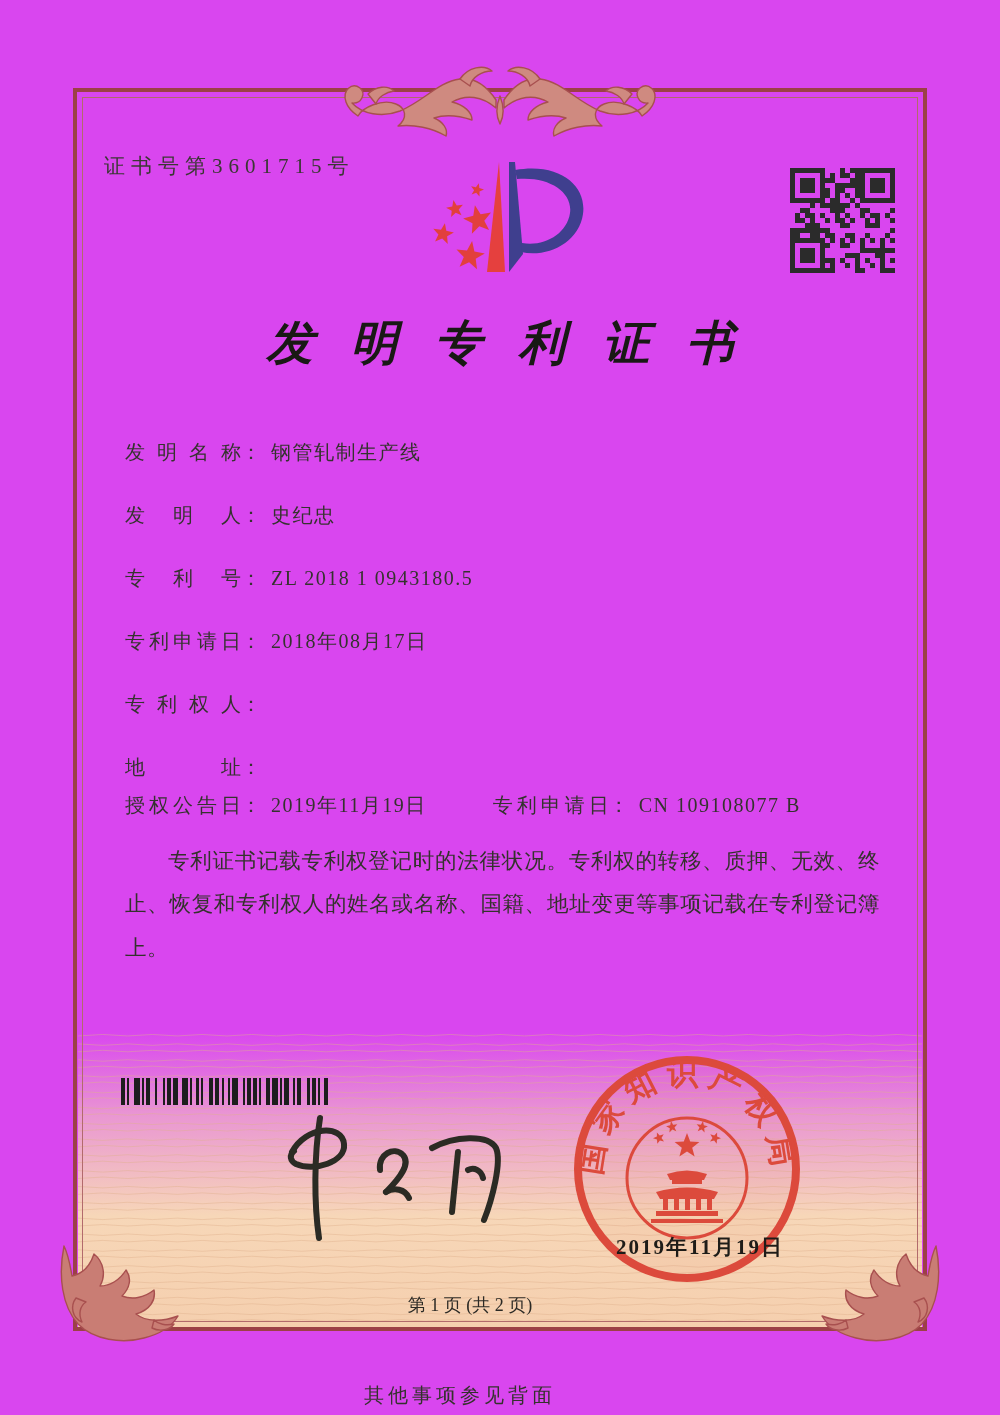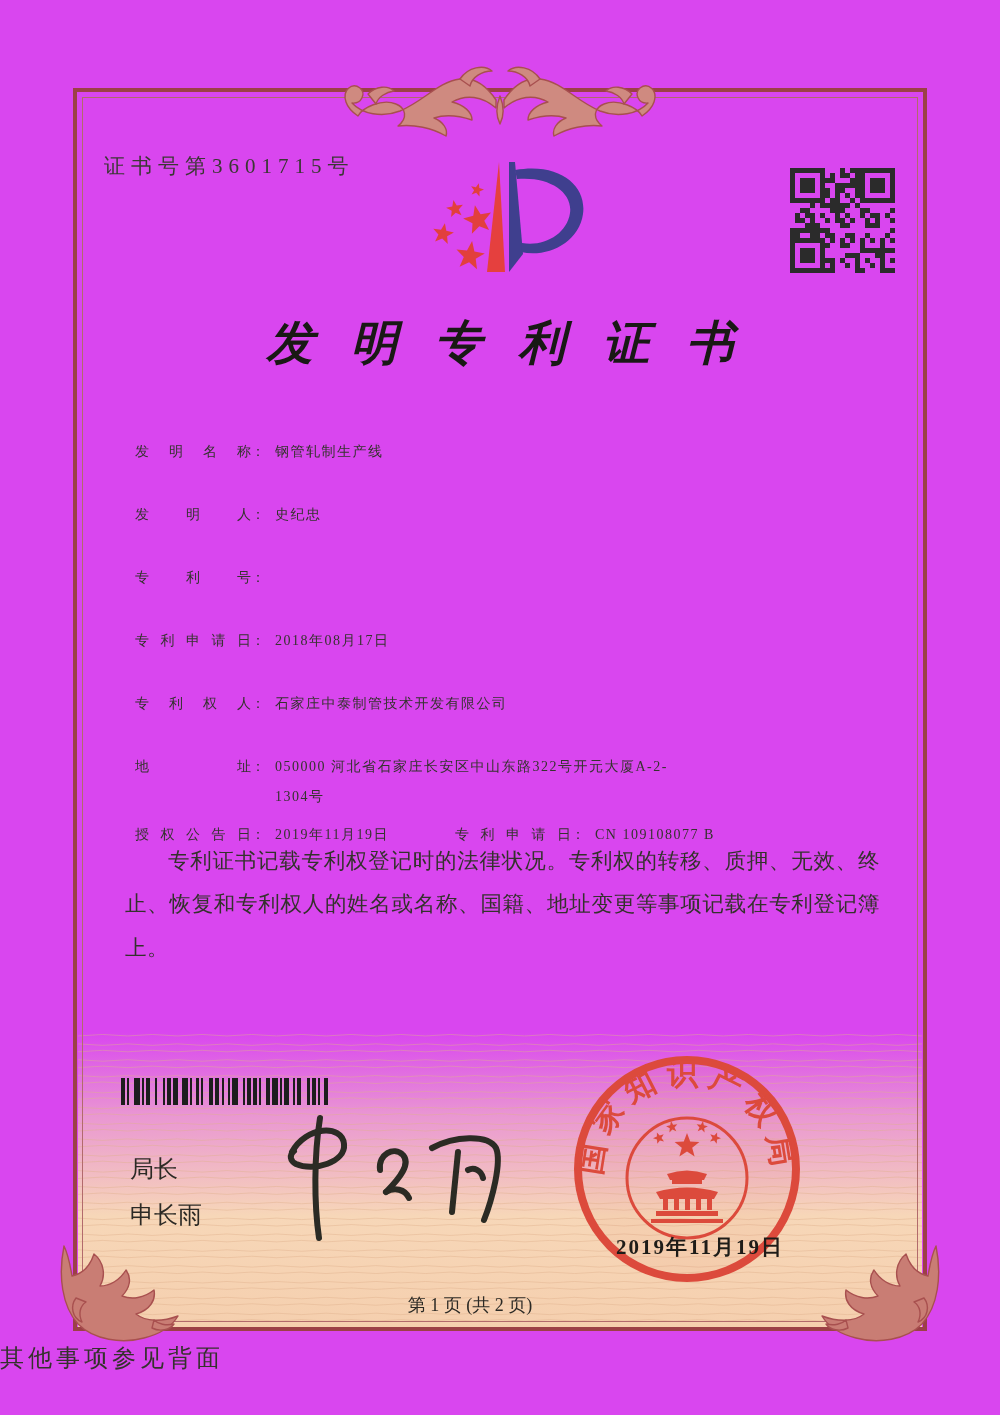--- a/index.html
+++ b/index.html
@@ -13,21 +13,21 @@
     border:4px solid #9c4046; pointer-events:none;}
   .frame-inner{position:absolute; left:82px; top:97px; right:82px; bottom:93px;
     border:1px solid #b26a6c; pointer-events:none;}
   .cert-no{position:absolute; left:104px; top:152px; font-size:21px; letter-spacing:6px; color:#3a3833;}
   .logo{position:absolute; left:425px; top:148px; width:200px; height:168px;}
   .qr{position:absolute; left:790px; top:168px; width:105px; height:105px;}
   .qr svg{width:100%;height:100%;}
   .title{position:absolute; left:0; right:0; top:312px; text-align:center;
     font-size:47px; font-weight:bold; color:#191915;font-style:italic;}
   .title span{letter-spacing:37px; margin-right:-37px;}
-  .fields{position:absolute; left:135px; right:118px; top:437px; font-size:14px;}
+  .fields{position:absolute; left:125px; right:118px; top:437px; font-size:20px;}
   .frow{display:flex; align-items:flex-start; margin-bottom:33px; line-height:30px;}
   .flabel{display:inline-block; width:116px; text-align:justify; text-align-last:justify; flex:none; color:#35332e;}
   .fcolon{flex:none; margin-right:10px; color:#35332e;}
   .fvalue{white-space:pre-line; letter-spacing:1.5px; color:#35332e;}
   .frow.addr{margin-bottom:8px;}
   .frow.grant{margin-bottom:0;}
   .grant-right{display:flex; margin-left:66px;}
   .paras{position:absolute; left:125px; right:120px; top:840px;
     font-size:21.5px; line-height:2.02; text-align:justify; color:#34322c; letter-spacing:0.5px;}
   .paras p{margin:0; text-indent:2em;}
@@ -35,21 +35,21 @@
   .band{position:absolute; left:78px; right:78px; top:1032px; bottom:86px;
     background:linear-gradient(180deg, rgba(246,210,178,0) 0%, rgba(247,216,187,0.55) 28%, #f7d7b8 62%, #f5cfae 100%);}
   .band svg{position:absolute; inset:0; width:100%; height:100%;}
   .barcode{position:absolute; left:121px; top:1078px; width:290px; height:27px; font-size:0; white-space:nowrap;}
   .signer{position:absolute; left:130px; top:1146px; font-size:24px; line-height:46px; color:#2c2a25;}
   .sig-graphic{position:absolute; left:262px; top:1108px; width:250px; height:140px;}
   .seal{position:absolute; left:568px; top:1050px; width:238px; height:238px;}
   .seal-date{position:absolute; left:600px; top:1233px; width:200px; text-align:center;
     font-size:21px; letter-spacing:2px; color:#1e1c18; font-weight:bold;}
   .page-info{position:absolute; left:0; right:60px; top:1293px; text-align:center; font-size:18px; color:#2c2a25;}
-  .back-note{position:absolute; left:0; right:80px; top:1342px; font-size:24px; letter-spacing:4px; color:#34322c;}
+  .back-note{position:absolute; left:0; right:80px; top:1382px; text-align:center; font-size:20px; letter-spacing:4px; color:#34322c;}
   .flourish-top{position:absolute; left:338px; top:58px; width:324px; height:84px;}
   .flourish-bl{position:absolute; left:56px; top:1244px; width:126px; height:102px;}
   .flourish-br{position:absolute; right:56px; top:1244px; width:126px; height:102px; transform:scaleX(-1);}
 </style>
 </head>
 <body>
 
 <div class="page">
 
   <div class="band">
@@ -386,59 +386,53 @@
       <span class="fvalue">钢管轧制生产线</span>
     </div>
     <div class="frow">
       <span class="flabel">发明人</span>
         <span class="fcolon">：</span>
       <span class="fvalue">史纪忠</span>
     </div>
     <div class="frow">
       <span class="flabel">专利号</span>
         <span class="fcolon">：</span>
+      <span class="fvalue">ZL 2018 1 0943180.5</span>
     </div>
     <div class="frow">
       <span class="flabel">专利申请日</span>
         <span class="fcolon">：</span>
       <span class="fvalue">2018年08月17日</span>
     </div>
     <div class="frow">
       <span class="flabel">专利权人</span>
         <span class="fcolon">：</span>
-      <span class="fvalue">石家庄中泰制管技术开发有限公司</span>
     </div>
     <div class="frow addr">
       <span class="flabel">地址</span>
         <span class="fcolon">：</span>
-      <span class="fvalue">050000 河北省石家庄长安区中山东路322号开元大厦A-2-
-1304号</span>
     </div>
     <div class="frow grant">
       <span class="flabel">授权公告日</span>
         <span class="fcolon">：</span>
       <span class="fvalue">2019年11月19日</span>
       <span class="grant-right">
         <span class="flabel">专利申请日</span>
           <span class="fcolon">：</span>
         <span class="fvalue">CN 109108077 B</span>
       </span>
     </div>
   </div>
 
   <div class="paras">
     <p>专利证书记载专利权登记时的法律状况。专利权的转移、质押、无效、终止、恢复和专利权人的姓名或名称、国籍、地址变更等事项记载在专利登记簿上。</p>
   </div>
 
   <div class="barcode"><span style="display:inline-block;height:27px;width:4.2px;background:#1d1d1d;"></span><span style="display:inline-block;height:27px;width:2.1px;"></span><span style="display:inline-block;height:27px;width:2.1px;background:#1d1d1d;"></span><span style="display:inline-block;height:27px;width:4.2px;"></span><span style="display:inline-block;height:27px;width:6.300000000000001px;background:#1d1d1d;"></span><span style="display:inline-block;height:27px;width:2.1px;"></span><span style="display:inline-block;height:27px;width:2.1px;background:#1d1d1d;"></span><span style="display:inline-block;height:27px;width:2.1px;"></span><span style="display:inline-block;height:27px;width:4.2px;background:#1d1d1d;"></span><span style="display:inline-block;height:27px;width:4.2px;"></span><span style="display:inline-block;height:27px;width:2.1px;background:#1d1d1d;"></span><span style="display:inline-block;height:27px;width:6.300000000000001px;"></span><span style="display:inline-block;height:27px;width:2.1px;background:#1d1d1d;"></span><span style="display:inline-block;height:27px;width:2.1px;"></span><span style="display:inline-block;height:27px;width:4.2px;background:#1d1d1d;"></span><span style="display:inline-block;height:27px;width:2.1px;"></span><span style="display:inline-block;height:27px;width:4.2px;background:#1d1d1d;"></span><span style="display:inline-block;height:27px;width:4.2px;"></span><span style="display:inline-block;height:27px;width:6.300000000000001px;background:#1d1d1d;"></span><span style="display:inline-block;height:27px;width:2.1px;"></span><span style="display:inline-block;height:27px;width:2.1px;background:#1d1d1d;"></span><span style="display:inline-block;height:27px;width:4.2px;"></span><span style="display:inline-block;height:27px;width:2.1px;background:#1d1d1d;"></span><span style="display:inline-block;height:27px;width:2.1px;"></span><span style="display:inline-block;height:27px;width:2.1px;background:#1d1d1d;"></span><span style="display:inline-block;height:27px;width:6.300000000000001px;"></span><span style="display:inline-block;height:27px;width:4.2px;background:#1d1d1d;"></span><span style="display:inline-block;height:27px;width:2.1px;"></span><span style="display:inline-block;height:27px;width:4.2px;background:#1d1d1d;"></span><span style="display:inline-block;height:27px;width:2.1px;"></span><span style="display:inline-block;height:27px;width:2.1px;background:#1d1d1d;"></span><span style="display:inline-block;height:27px;width:4.2px;"></span><span style="display:inline-block;height:27px;width:2.1px;background:#1d1d1d;"></span><span style="display:inline-block;height:27px;width:2.1px;"></span><span style="display:inline-block;height:27px;width:6.300000000000001px;background:#1d1d1d;"></span><span style="display:inline-block;height:27px;width:4.2px;"></span><span style="display:inline-block;height:27px;width:2.1px;background:#1d1d1d;"></span><span style="display:inline-block;height:27px;width:2.1px;"></span><span style="display:inline-block;height:27px;width:4.2px;background:#1d1d1d;"></span><span style="display:inline-block;height:27px;width:2.1px;"></span><span style="display:inline-block;height:27px;width:4.2px;background:#1d1d1d;"></span><span style="display:inline-block;height:27px;width:2.1px;"></span><span style="display:inline-block;height:27px;width:2.1px;background:#1d1d1d;"></span><span style="display:inline-block;height:27px;width:4.2px;"></span><span style="display:inline-block;height:27px;width:4.2px;background:#1d1d1d;"></span><span style="display:inline-block;height:27px;width:2.1px;"></span><span style="display:inline-block;height:27px;width:6.300000000000001px;background:#1d1d1d;"></span><span style="display:inline-block;height:27px;width:2.1px;"></span><span style="display:inline-block;height:27px;width:2.1px;background:#1d1d1d;"></span><span style="display:inline-block;height:27px;width:2.1px;"></span><span style="display:inline-block;height:27px;width:4.2px;background:#1d1d1d;"></span><span style="display:inline-block;height:27px;width:4.2px;"></span><span style="display:inline-block;height:27px;width:2.1px;background:#1d1d1d;"></span><span style="display:inline-block;height:27px;width:2.1px;"></span><span style="display:inline-block;height:27px;width:4.2px;background:#1d1d1d;"></span><span style="display:inline-block;height:27px;width:6.300000000000001px;"></span><span style="display:inline-block;height:27px;width:2.1px;background:#1d1d1d;"></span><span style="display:inline-block;height:27px;width:2.1px;"></span><span style="display:inline-block;height:27px;width:4.2px;background:#1d1d1d;"></span><span style="display:inline-block;height:27px;width:2.1px;"></span><span style="display:inline-block;height:27px;width:2.1px;background:#1d1d1d;"></span><span style="display:inline-block;height:27px;width:4.2px;"></span><span style="display:inline-block;height:27px;width:4.2px;background:#1d1d1d;"></span><span style="display:inline-block;height:27px;width:4.2px;"></span></div>
 
-  <div class="signer">
-    <div>局长</div>
-    <div>申长雨</div>
-  </div>
 
   <svg class="sig-graphic" viewBox="0 0 250 140">
     <g fill="none" stroke="#2b2b24" stroke-width="6" stroke-linecap="round" stroke-linejoin="round">
       <path d="M58,10 C52,48 52,96 57,130"></path>
       <path d="M30,44 C44,18 80,16 82,36 C84,54 52,64 34,56 C28,53 27,47 32,43"></path>
       <path d="M118,62 C116,46 132,38 141,47 C149,56 138,70 124,84"></path>
       <path d="M124,84 C132,79 143,81 147,90"></path>
       <path d="M170,40 C192,28 226,26 234,40 C240,54 230,92 222,112"></path>
       <path d="M196,44 L190,104"></path>
       <path d="M206,62 C212,59 219,62 221,70"></path>

